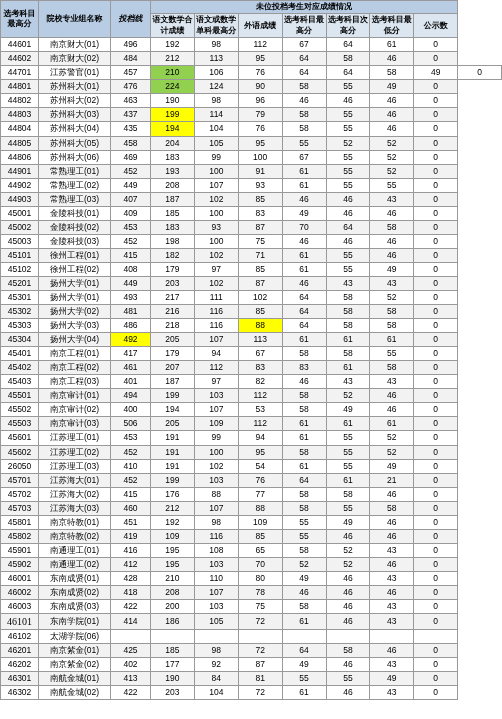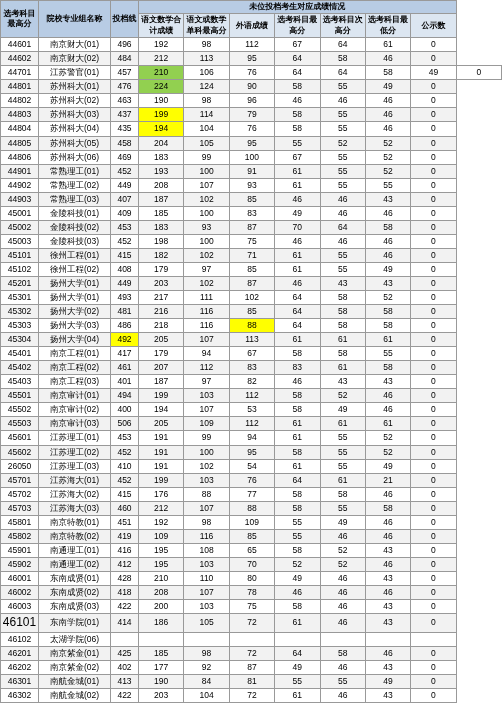--- a/index.html
+++ b/index.html
@@ -33,21 +33,21 @@
       font-size: 8px;
     }
     tbody tr:nth-child(even) {
       background: #f2f2f2;
     }
     tbody tr:nth-child(odd) {
       background: #fff;
     }
     .col-code { width: 38px; }
     .col-name { width: 72px; margin-left: 32px; }
-    .col-score { width: 28px; }
+    .col-score { width: 40px; font-style: italic; }
     .col-data { width: 34px; }
     .highlight-green { background-color: #92d050 !important; }
     .highlight-yellow { background-color: #ffff00 !important; }
   </style>
 </head>
 <body>
 
 <table>
   <thead>
     <tr>
@@ -554,21 +554,21 @@
         <td>422</td>
         <td>200</td>
         <td>103</td>
         <td>75</td>
         <td>58</td>
         <td>46</td>
         <td>43</td>
         <td>0</td>
       </tr>
       <tr>
-        <td style="font-size: 12px;">46101</td>
+        <td style="font-size: 10px; font-family: Liberation Serif, serif;">46101</td>
         <td>东南学院(01)</td>
         <td>414</td>
         <td>186</td>
         <td>105</td>
         <td>72</td>
         <td>61</td>
         <td>46</td>
         <td>43</td>
         <td>0</td>
       </tr>

